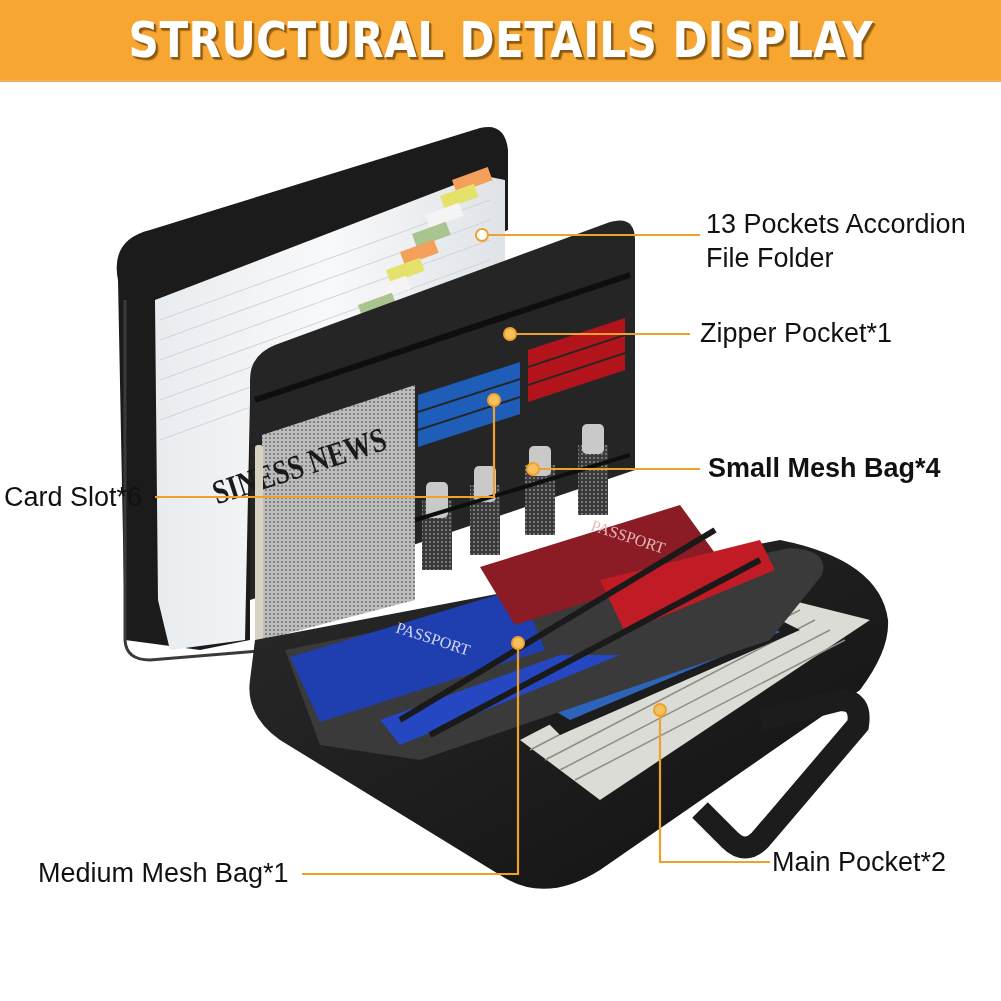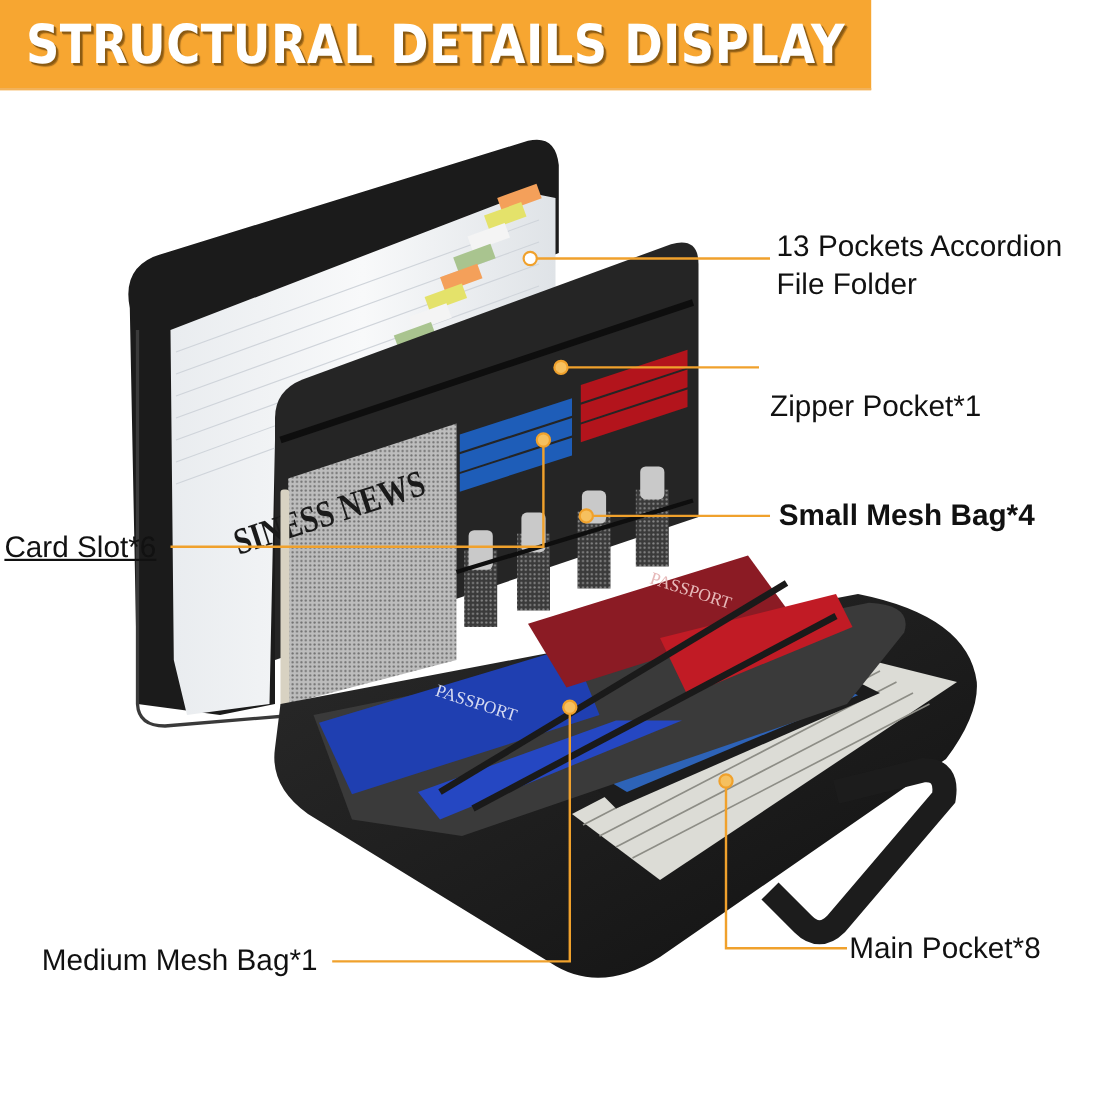--- a/index.html
+++ b/index.html
@@ -1,21 +1,21 @@
 <!DOCTYPE html>
 <html><head>
   <meta charset="utf-8">
   <style>
     html, body { margin: 0; padding: 0; }
     body {
       width: 1001px; height: 1001px; position: relative; overflow: hidden;
       background: #ffffff; font-family: "DejaVu Sans", sans-serif;
     }
     .banner {
-      position: absolute; left: 0; top: 0; width: 792px; height: 80px;
+      position: absolute; left: 0; top: 0; width: 1001px; height: 80px;
       background: #f7a631;
       border-bottom: 2px solid #f2b25a;
       display: flex; align-items: center; justify-content: center;
     }
     .banner-title {
       font-family: "DejaVu Sans", sans-serif; font-weight: 700;
       font-size: 49px; letter-spacing: 0.5px; color: #ffffff;
       text-shadow: 2px 2px 0 #8a5a12, 3px 3px 1px rgba(90,55,10,0.5);
       transform: scaleX(0.86); white-space: nowrap;
     }
@@ -178,17 +178,17 @@
     <circle cx="533" cy="469" r="6"></circle>
     <circle cx="518" cy="643" r="6"></circle>
     <circle cx="660" cy="710" r="6"></circle>
   </g>
 </svg>
 
 <div class="label two-line" style="left:706px; top:207px;">
   <div>13 Pockets Accordion</div>
   <div>File Folder</div>
 </div>
-<div class="label" style="left:700px; top:316px;margin-top:36px;">Zipper Pocket*1</div>
-<div class="label" style="left:4px; top:480px;text-decoration:underline;">Card Slot*6</div>
+<div class="label" style="left:700px; top:316px;">Zipper Pocket*1</div>
+<div class="label" style="left:4px; top:480px;">Card Slot*6</div>
 <div class="label" style="left:708px; top:451px;font-weight:bold;">Small Mesh Bag*4</div>
 <div class="label" style="left:38px; top:856px;">Medium Mesh Bag*1</div>
-<div class="label" style="left:772px; top:845px;">Main Pocket*8</div>
+<div class="label" style="left:772px; top:845px;">Main Pocket*2</div>
 
 </body></html>

